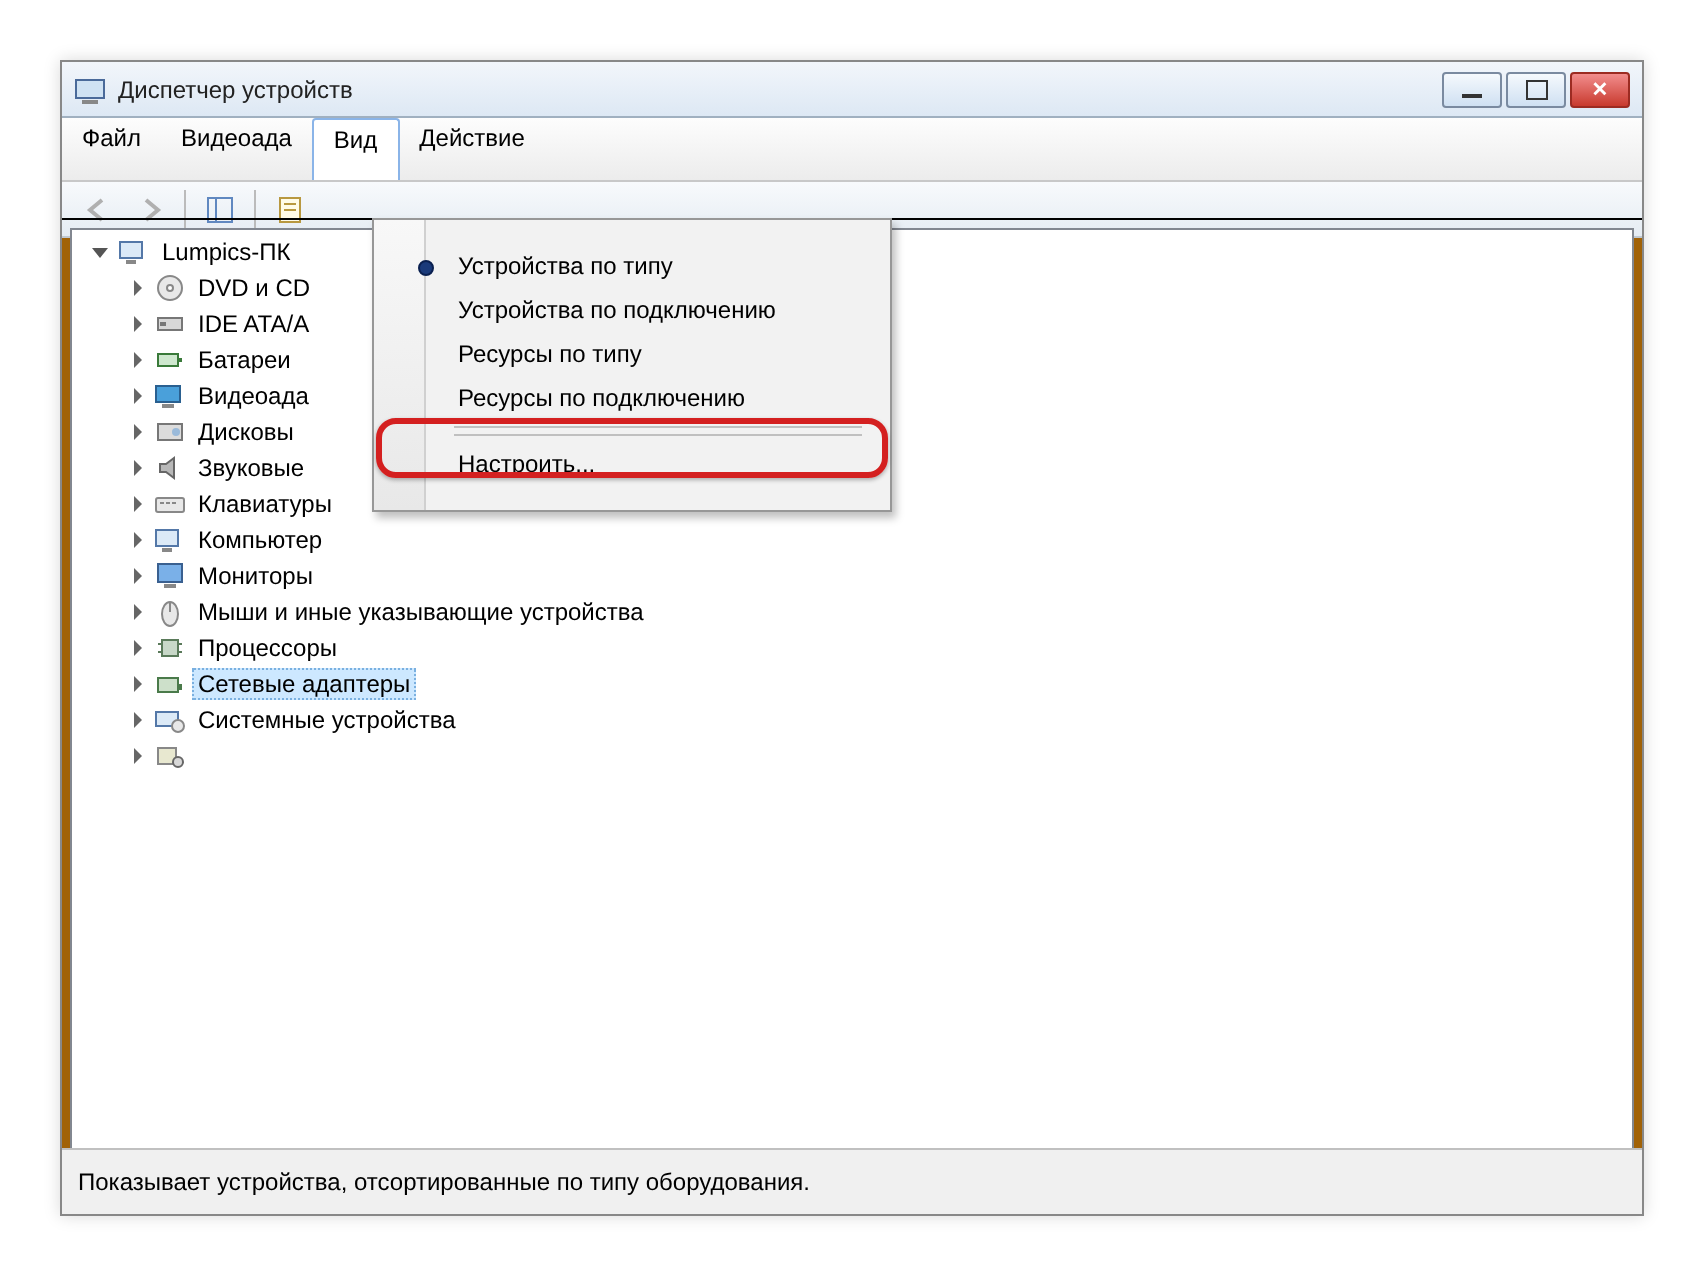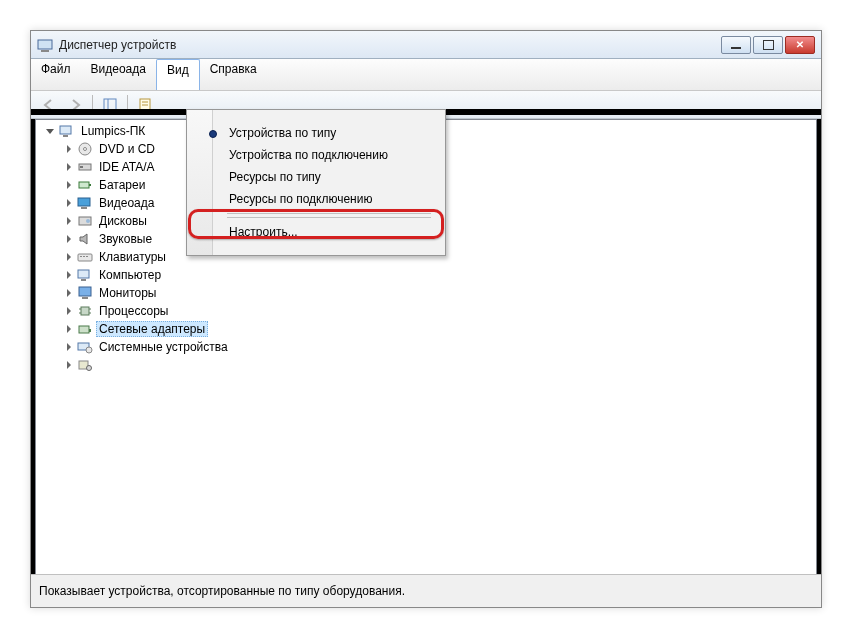--- a/index.html
+++ b/index.html
@@ -1,17 +1,17 @@
 <!DOCTYPE html>
 <html><head>
 <meta charset="utf-8">
 <style>
   * { box-sizing: border-box; margin: 0; padding: 0; font-family: "Segoe UI", Tahoma, sans-serif; font-size: 12px; }
   body { background: #fff; width: 852px; height: 638px; overflow: hidden; position: relative; }
-  .window { position: absolute; left: 30px; top: 30px; width: 792px; height: 578px; border: 1px solid #888; background: #000000; box-shadow: 0 0 8px rgba(0,0,0,0.15); }
+  .window { position: absolute; left: 30px; top: 30px; width: 792px; height: 578px; border: 1px solid #888; background: #a16207; box-shadow: 0 0 8px rgba(0,0,0,0.15); }
 
   
   .title-bar { height: 28px; background: linear-gradient(#f2f6fb,#dde8f4); border-bottom: 1px solid #a0b0c0; display: flex; align-items: center; padding: 0 6px; }
   .title-icon { width: 16px; height: 16px; margin-right: 6px; }
   .title-text { flex: 1; color: #222; }
   .win-btns { display: flex; gap: 2px; }
   .win-btn { width: 30px; height: 18px; border: 1px solid #7a8aa0; border-radius: 2px; display: flex; align-items: center; justify-content: center; cursor: default; }
   .win-min, .win-max { background: linear-gradient(#f5f9fd,#cfe0f2); }
   .win-close { background: linear-gradient(#f28d8d,#c83a2e); color: #fff; border-color: #9c2b22; font-weight: bold; }
   .win-min::before { content:""; width:10px; height:2px; background:#333; margin-top:6px; }
@@ -22,21 +22,21 @@
   .menu-bar { height: 32px; background: linear-gradient(#fdfdfd,#ececec); border-bottom: 1px solid #c8c8c8; display: flex; align-items: stretch; }
   .menu-item { padding: 3px 10px 0 10px; cursor: default; }
   .menu-item.active { background: #fff; border: 1px solid #8ab4e8; border-bottom: none; border-radius: 2px 2px 0 0; position: relative; z-index: 30; }
 
   
   .toolbar { height: 28px; background: linear-gradient(#f8fafc,#e5ecf3); border-bottom: 1px solid #c0c8d0; display: flex; align-items: center; padding: 0 6px; gap: 2px; }
   .tool-btn { width: 24px; height: 22px; border: 1px solid transparent; border-radius: 2px; display:flex; align-items:center; justify-content:center; }
   .tool-sep { width:1px; height:20px; background:#bbb; margin:0 3px; }
 
   
-  .content { position: absolute; top: 78px; bottom: 26px; left: 0; right: 0; border-top: 6px solid #000000; overflow: hidden; }
+  .content { position: absolute; top: 78px; bottom: 26px; left: 0; right: 0; border-top: 1px solid #000000; overflow: hidden; }
   .tree-pane { position:absolute; left:4px; top:4px; right:4px; bottom:4px; border:1px solid #828790; background:#fff; overflow:auto; padding: 2px 0; }
 
   .tree-root, .tree-child { display:flex; align-items:center; height:18px; padding-left:10px; white-space:nowrap; }
   .tree-child { padding-left: 28px; }
   .expander { width:9px; height:9px; margin-right:4px; display:inline-flex; align-items:center; justify-content:center; }
   .expander::before { content:""; width:0; height:0; border-left:4px solid #666; border-top:4px solid transparent; border-bottom:4px solid transparent; }
   .expander.open::before { border-left:4px solid transparent; border-right:4px solid transparent; border-top:5px solid #555; border-bottom:none; width:0; height:0; transform: translateX(-1px); }
   .dev-icon { width:16px; height:16px; margin-right:3px; flex-shrink:0; }
   .tree-label { padding: 1px 3px; }
   .tree-label.selected { background:#cde8ff; border:1px dotted #7ab0e0; padding:0 2px; }
@@ -73,21 +73,21 @@
       <div class="win-btn win-min"></div>
       <div class="win-btn win-max"></div>
       <div class="win-btn win-close"></div>
     </div>
   </div>
 
   <div class="menu-bar">
     <div class="menu-item">Файл</div>
     <div class="menu-item">Видеоада</div>
     <div class="menu-item active">Вид</div>
-    <div class="menu-item">Справка</div>
+    <div class="menu-item">Действие</div>
   </div>
 
   <div class="toolbar">
     <div class="tool-btn">
         <svg class="tico" viewBox="0 0 14 14">
           <path d="M9 2 L3 7 L9 12" fill="none" stroke="#b0b0b0" stroke-width="2"></path>
         </svg>
       </div>
     <div class="tool-btn">
         <svg class="tico" viewBox="0 0 14 14">
@@ -187,20 +187,28 @@
             </svg></span>
         <span class="tree-label">Компьютер</span>
       </div>
       <div class="tree-child">
         <span class="expander"></span>
         <span class="dev-icon"><svg class="ico" viewBox="0 0 16 16">
               <rect x="2" y="2" width="12" height="9" fill="#7ab0e8" stroke="#3a6090"></rect>
               <rect x="5" y="12" width="6" height="2" fill="#888"></rect>
             </svg></span>
         <span class="tree-label">Мониторы</span>
+      </div>
+      <div class="tree-child">
+        <span class="expander"></span>
+        <span class="dev-icon"><svg class="ico" viewBox="0 0 16 16">
+              <ellipse cx="8" cy="9" rx="4" ry="6" fill="#e8e8e8" stroke="#888"></ellipse>
+              <line x1="8" y1="3" x2="8" y2="8" stroke="#888"></line>
+            </svg></span>
+        <span class="tree-label">Мыши и иные указывающие устройства</span>
       </div>
       <div class="tree-child">
         <span class="expander"></span>
         <span class="dev-icon"><svg class="ico" viewBox="0 0 16 16">
               <rect x="4" y="4" width="8" height="8" fill="#c8d8c8" stroke="#5a7a5a"></rect>
               <line x1="2" y1="6" x2="4" y2="6" stroke="#5a7a5a"></line>
               <line x1="2" y1="10" x2="4" y2="10" stroke="#5a7a5a"></line>
               <line x1="12" y1="6" x2="14" y2="6" stroke="#5a7a5a"></line>
               <line x1="12" y1="10" x2="14" y2="10" stroke="#5a7a5a"></line>
             </svg></span>

